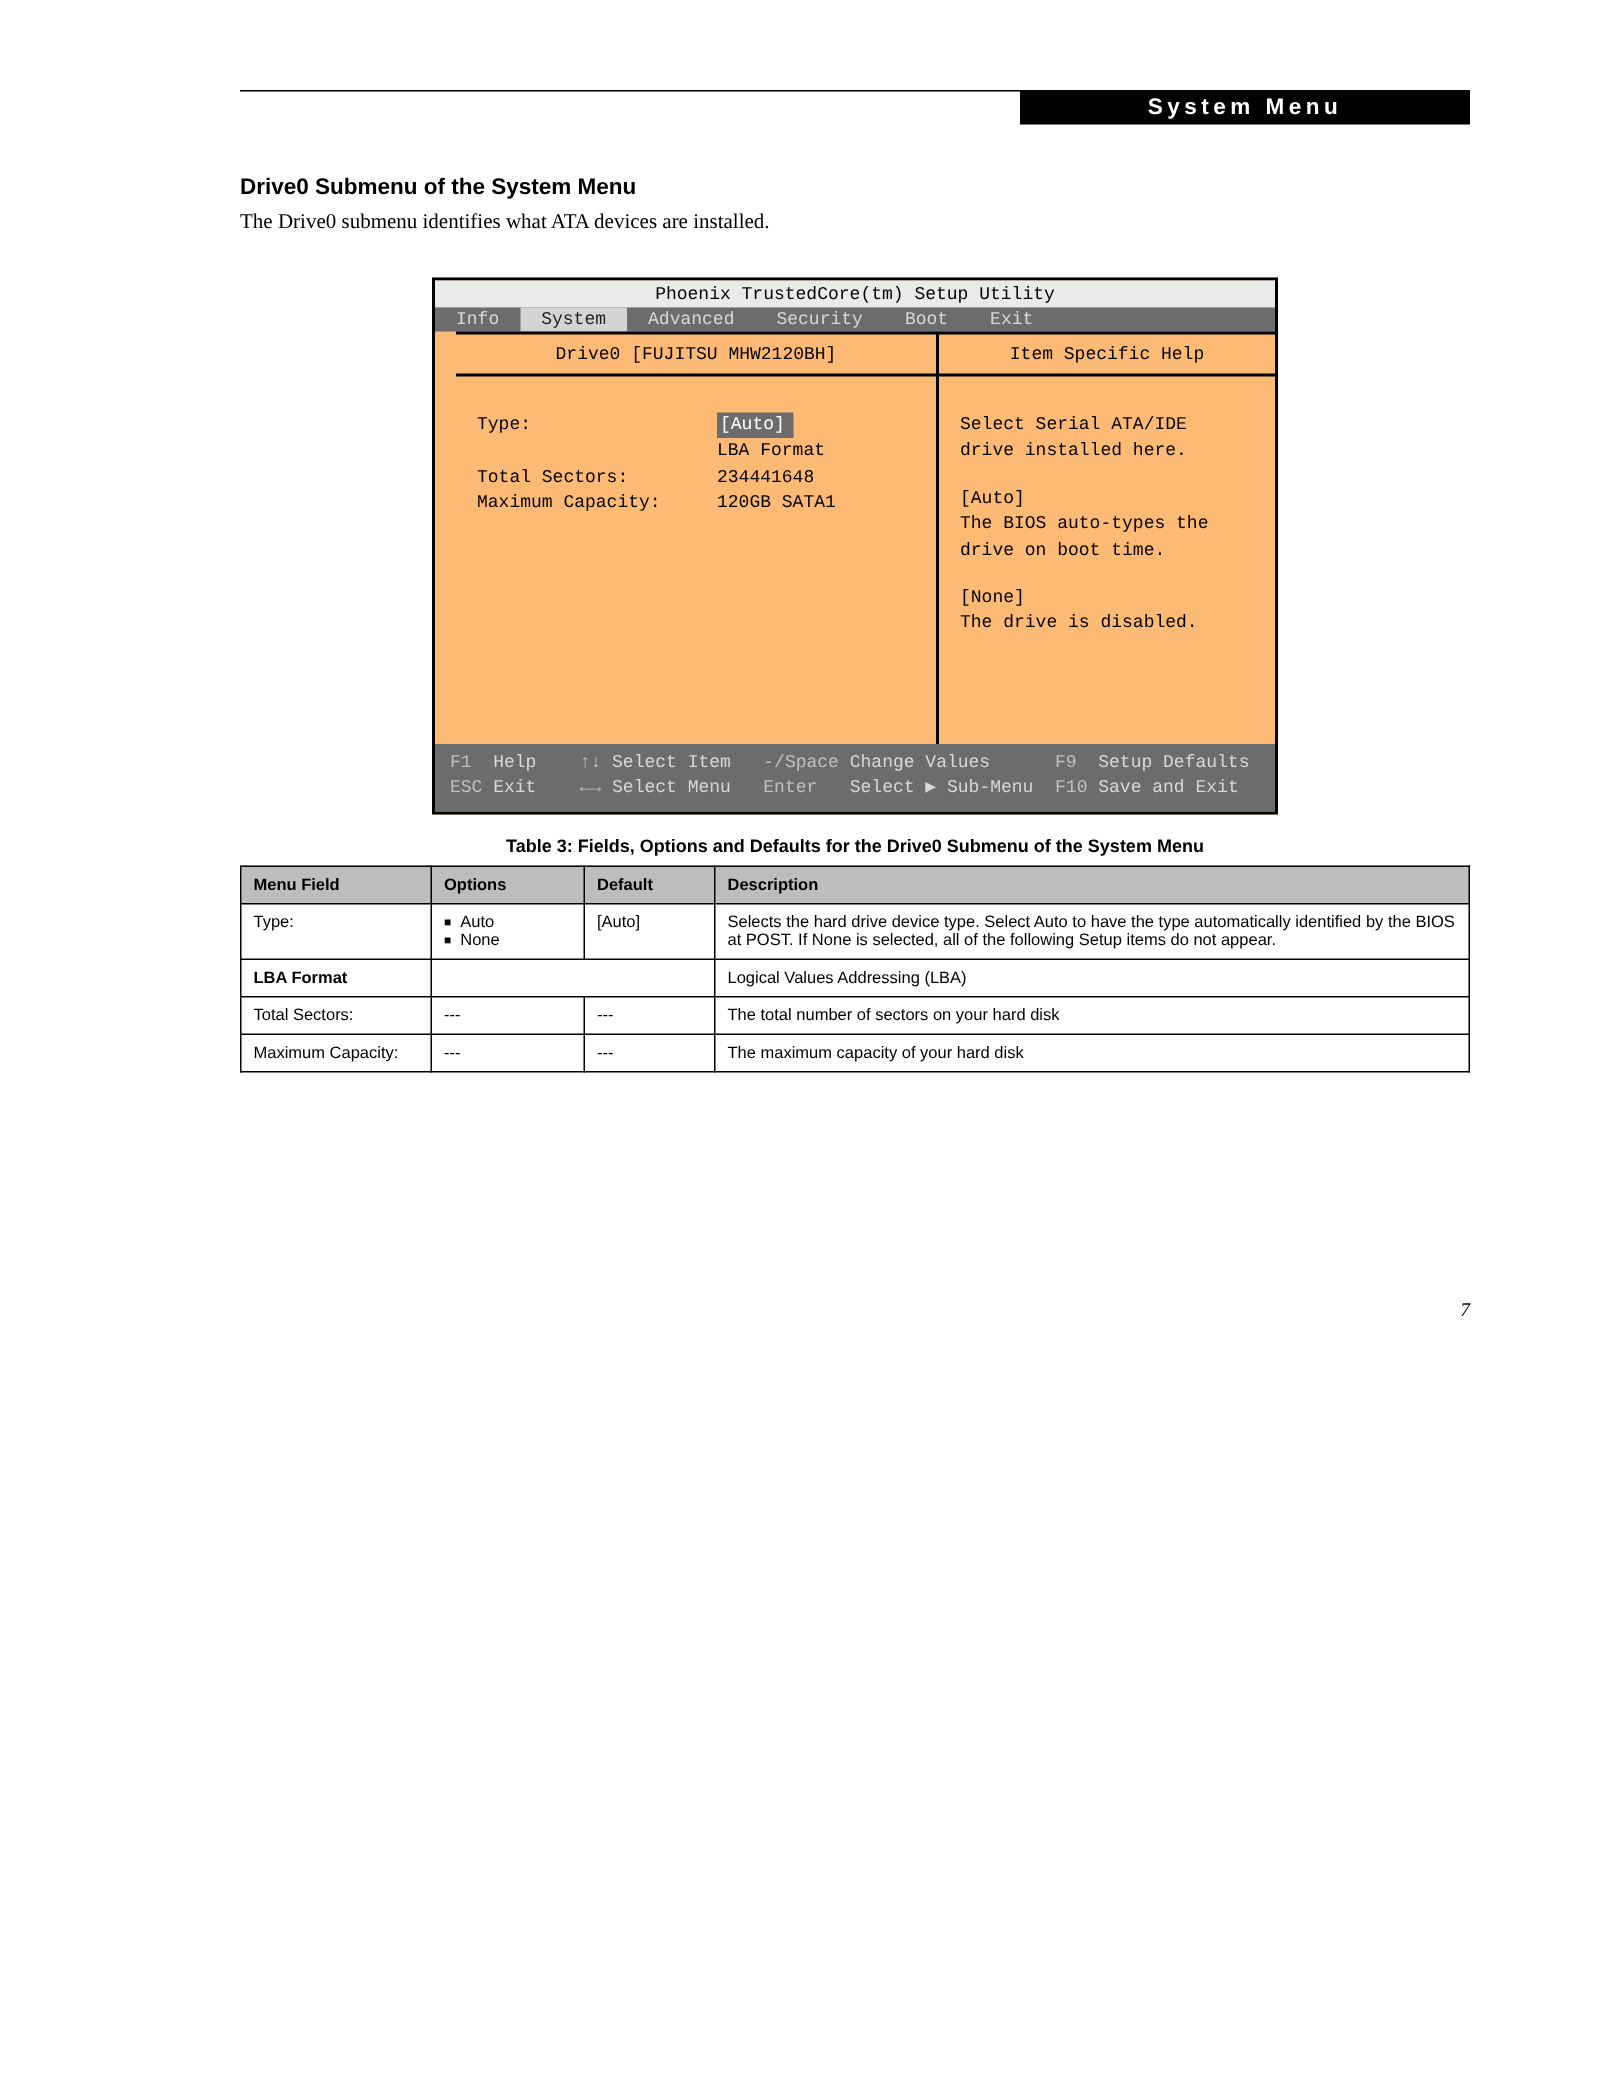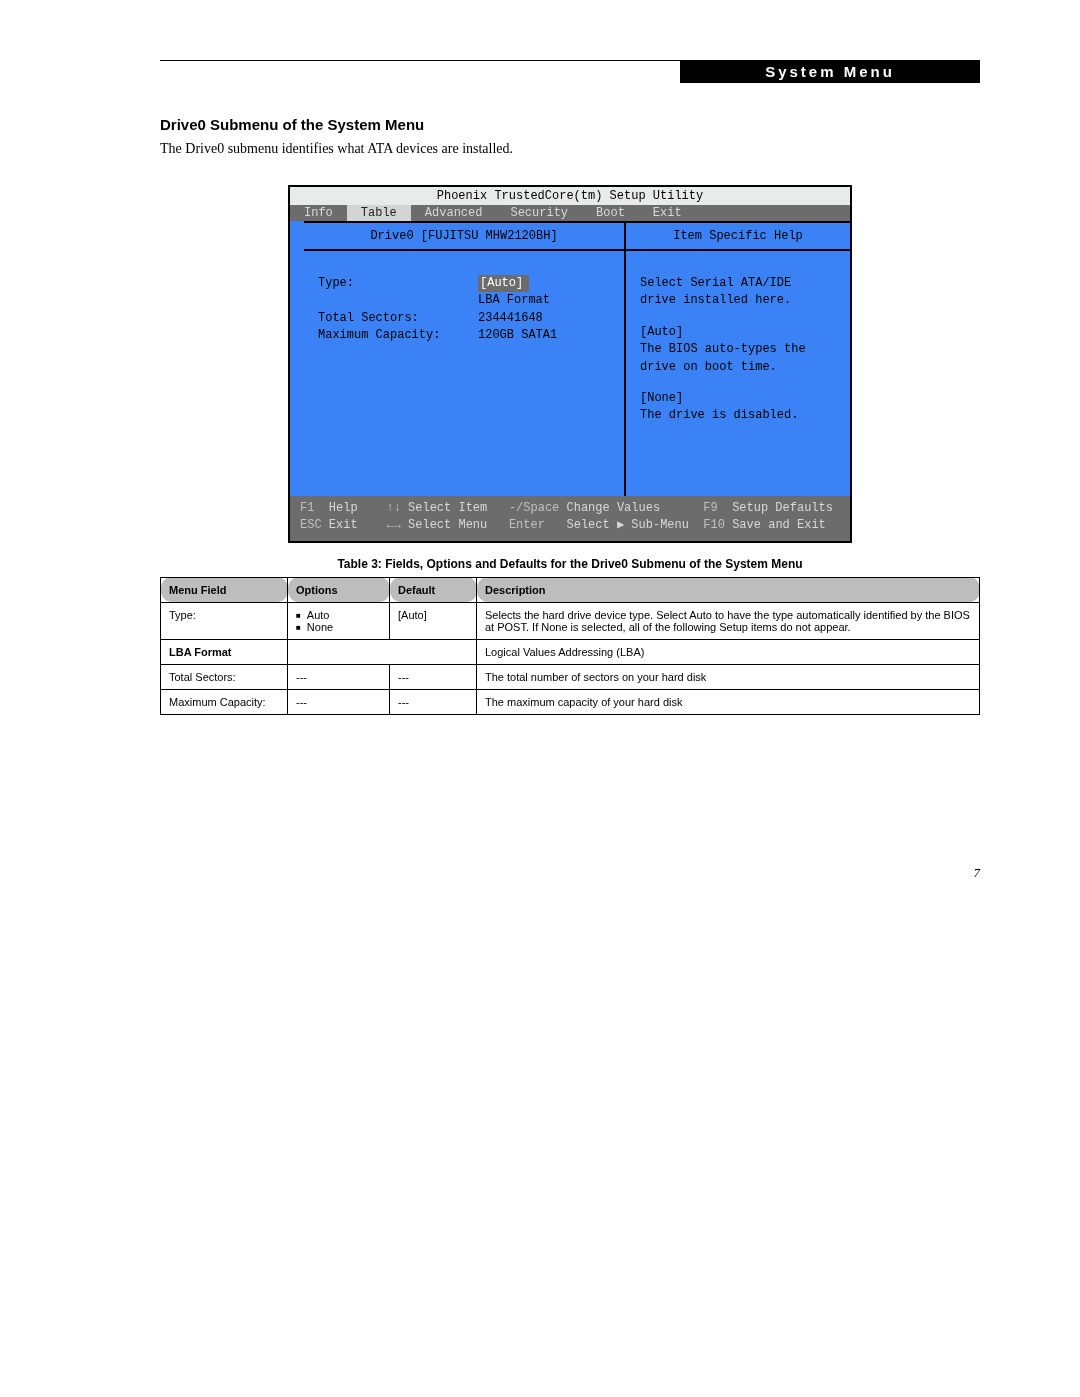--- a/index.html
+++ b/index.html
@@ -42,21 +42,21 @@
     font-size: 14px;
     margin: 0 0 28px 0;
   }
   
   .bios {
     width: 560px;
     margin: 0 auto 14px auto;
     border: 2px solid #000;
     font-family: "Courier New", monospace;
     font-size: 12px;
-    background: #3b82f6;
+    background: #fdba74;
     color: #000;
   }
   .bios-title {
     text-align: center;
     background: #e9eaea;
     padding: 2px 0 2px 0;
   }
   .bios-menu {
     display: flex;
     background: #6c6c6c;
@@ -129,21 +129,20 @@
   }
   table.data th, table.data td {
     border: 1px solid #000;
     padding: 6px 8px;
     text-align: left;
     vertical-align: top;
   }
   table.data th {
     background: #bdbdbd;
     font-weight: bold;
-    border-radius: 11px;
   }
   .opt-list { margin:0; padding:0; list-style:none; }
   .opt-list li::before { content: "■"; font-size: 8px; margin-right: 6px; position:relative; top:-1px;}
   .page-num {
     text-align: right;
     font-family: Georgia, serif;
     font-style: italic;
     font-size: 13px;
     margin-top: 150px;
   }
@@ -157,21 +156,21 @@
     <div class="header-bar">System Menu</div>
   </div>
 
   <h2 class="section-title">Drive0 Submenu of the System Menu</h2>
   <p class="intro">The Drive0 submenu identifies what ATA devices are installed.</p>
 
   <div class="bios">
     <div class="bios-title">Phoenix TrustedCore(tm) Setup Utility</div>
     <div class="bios-menu">
       <div class="tab">Info</div>
-      <div class="tab active">Table</div>
+      <div class="tab active">System</div>
       <div class="tab">Advanced</div>
       <div class="tab">Security</div>
       <div class="tab">Boot</div>
       <div class="tab">Exit</div>
     </div>
 
     <div class="bios-body">
       <div class="bios-left">
         <div class="bios-sub-top">Drive0 [FUJITSU MHW2120BH]</div>
         <div class="bios-inner">

